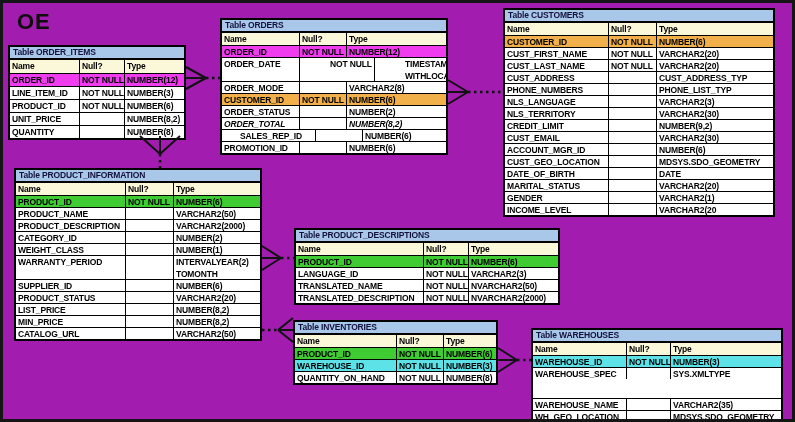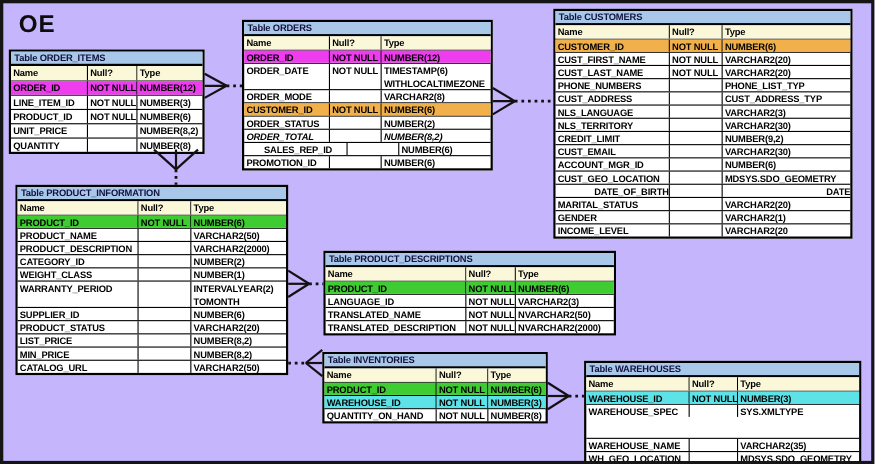--- a/index.html
+++ b/index.html
@@ -1,20 +1,20 @@
 <!DOCTYPE html>
 <html><head>
 <meta charset="utf-8">
 <style>
   html,body{margin:0;padding:0;background:#cfcecb;}
   #frame{
     position:relative;
     width:789px;height:416px;
     border:3px solid #151515;
-    background:#c4b5fd;
+    background:#a21caf;
     overflow:hidden;
     font-family:"Liberation Sans", sans-serif;
   }
   #oe-label{
     position:absolute;left:14px;top:6px;
     font-size:22px;font-weight:bold;color:#0d0d0d;
     letter-spacing:1px;
   }
   .tbl{
     position:absolute;
@@ -99,21 +99,21 @@
         <div class="trow hdr first" style="grid-template-columns: 78px 47px 1fr; height: 12px;">
           <div class="cell">Name</div>
           <div class="cell">Null?</div>
           <div class="cell last">Type</div>
         </div>
         <div class="trow hl-magenta" style="grid-template-columns: 78px 47px 1fr; height: 12px;">
           <div class="cell">ORDER_ID</div>
           <div class="cell">NOT NULL</div>
           <div class="cell last">NUMBER(12)</div>
         </div>
-        <div class="trow" style="grid-template-columns: 78px 47px 1fr; height: 24px;">
+        <div class="trow" style="grid-template-columns: 78px 47px 1fr; height: 24px; gap: 28px;">
           <div class="cell">ORDER_DATE</div>
           <div class="cell">NOT NULL</div>
           <div class="cell last">
             <div>TIMESTAMP(6)</div>
             <div>WITHLOCALTIMEZONE</div>
           </div>
         </div>
         <div class="trow" style="grid-template-columns: 78px 47px 1fr; height: 12px;">
           <div class="cell">ORDER_MODE</div>
           <div class="cell"></div>
@@ -161,30 +161,30 @@
           <div class="cell">CUST_FIRST_NAME</div>
           <div class="cell">NOT NULL</div>
           <div class="cell last">VARCHAR2(20)</div>
         </div>
         <div class="trow" style="grid-template-columns: 104px 48px 1fr; height: 12px;">
           <div class="cell">CUST_LAST_NAME</div>
           <div class="cell">NOT NULL</div>
           <div class="cell last">VARCHAR2(20)</div>
         </div>
         <div class="trow" style="grid-template-columns: 104px 48px 1fr; height: 12px;">
+          <div class="cell">CUST_ADDRESS</div>
+          <div class="cell"></div>
+          <div class="cell last">CUST_ADDRESS_TYP</div>
+        </div>
+        <div class="trow" style="grid-template-columns: 104px 48px 1fr; height: 12px;">
           <div class="cell">PHONE_NUMBERS</div>
           <div class="cell"></div>
           <div class="cell last">PHONE_LIST_TYP</div>
         </div>
         <div class="trow" style="grid-template-columns: 104px 48px 1fr; height: 12px;">
-          <div class="cell">CUST_ADDRESS</div>
-          <div class="cell"></div>
-          <div class="cell last">CUST_ADDRESS_TYP</div>
-        </div>
-        <div class="trow" style="grid-template-columns: 104px 48px 1fr; height: 12px;">
           <div class="cell">NLS_LANGUAGE</div>
           <div class="cell"></div>
           <div class="cell last">VARCHAR2(3)</div>
         </div>
         <div class="trow" style="grid-template-columns: 104px 48px 1fr; height: 12px;">
           <div class="cell">NLS_TERRITORY</div>
           <div class="cell"></div>
           <div class="cell last">VARCHAR2(30)</div>
         </div>
         <div class="trow" style="grid-template-columns: 104px 48px 1fr; height: 12px;">
@@ -200,21 +200,21 @@
         <div class="trow" style="grid-template-columns: 104px 48px 1fr; height: 12px;">
           <div class="cell">ACCOUNT_MGR_ID</div>
           <div class="cell"></div>
           <div class="cell last">NUMBER(6)</div>
         </div>
         <div class="trow" style="grid-template-columns: 104px 48px 1fr; height: 12px;">
           <div class="cell">CUST_GEO_LOCATION</div>
           <div class="cell"></div>
           <div class="cell last">MDSYS.SDO_GEOMETRY</div>
         </div>
-        <div class="trow" style="grid-template-columns: 104px 48px 1fr; height: 12px; text-align: right;">
+        <div class="trow" style="grid-template-columns: 104px 48px 1fr; height: 12px;">
           <div class="cell">DATE_OF_BIRTH</div>
           <div class="cell"></div>
           <div class="cell last">DATE</div>
         </div>
         <div class="trow" style="grid-template-columns: 104px 48px 1fr; height: 12px;">
           <div class="cell">MARITAL_STATUS</div>
           <div class="cell"></div>
           <div class="cell last">VARCHAR2(20)</div>
         </div>
         <div class="trow" style="grid-template-columns: 104px 48px 1fr; height: 12px;">

